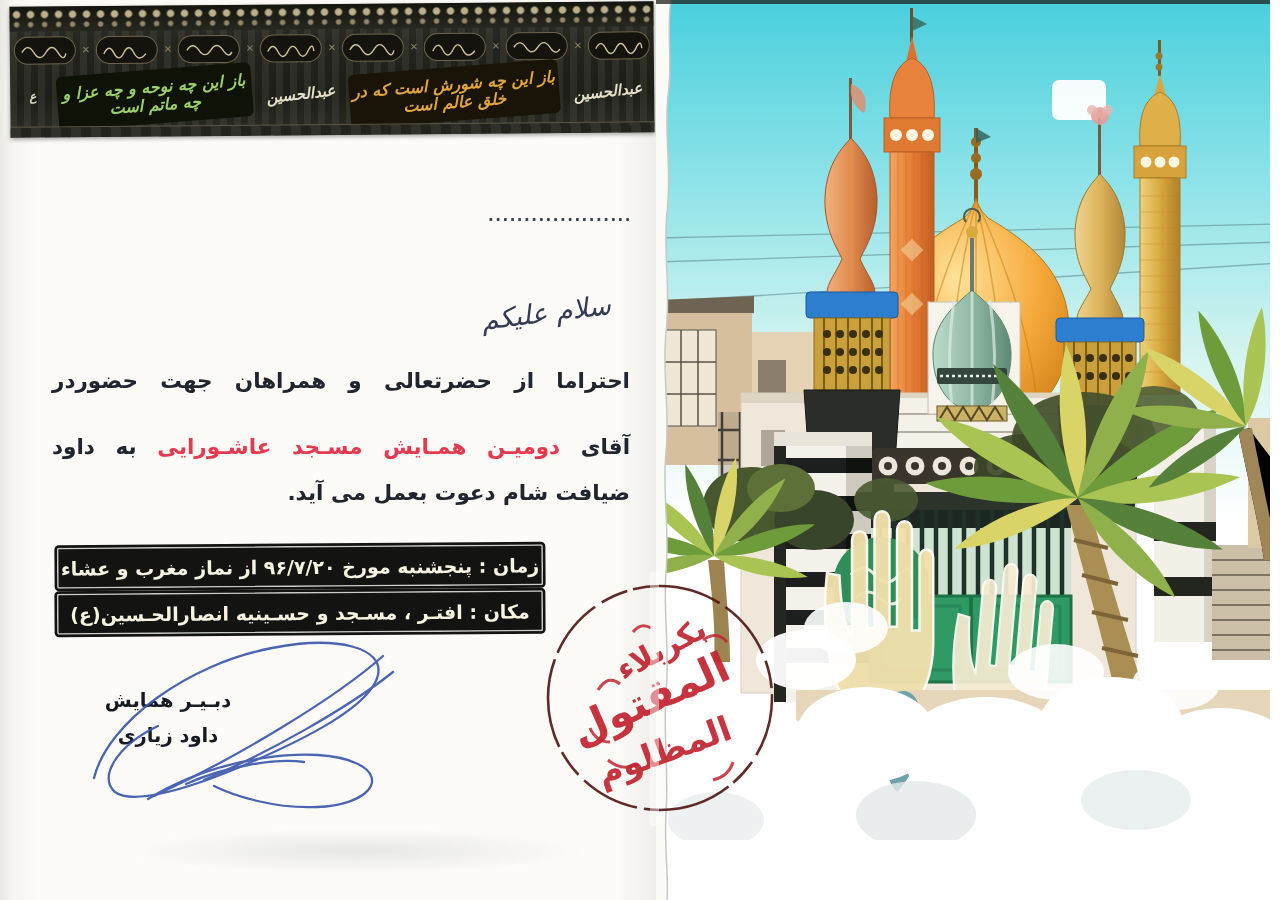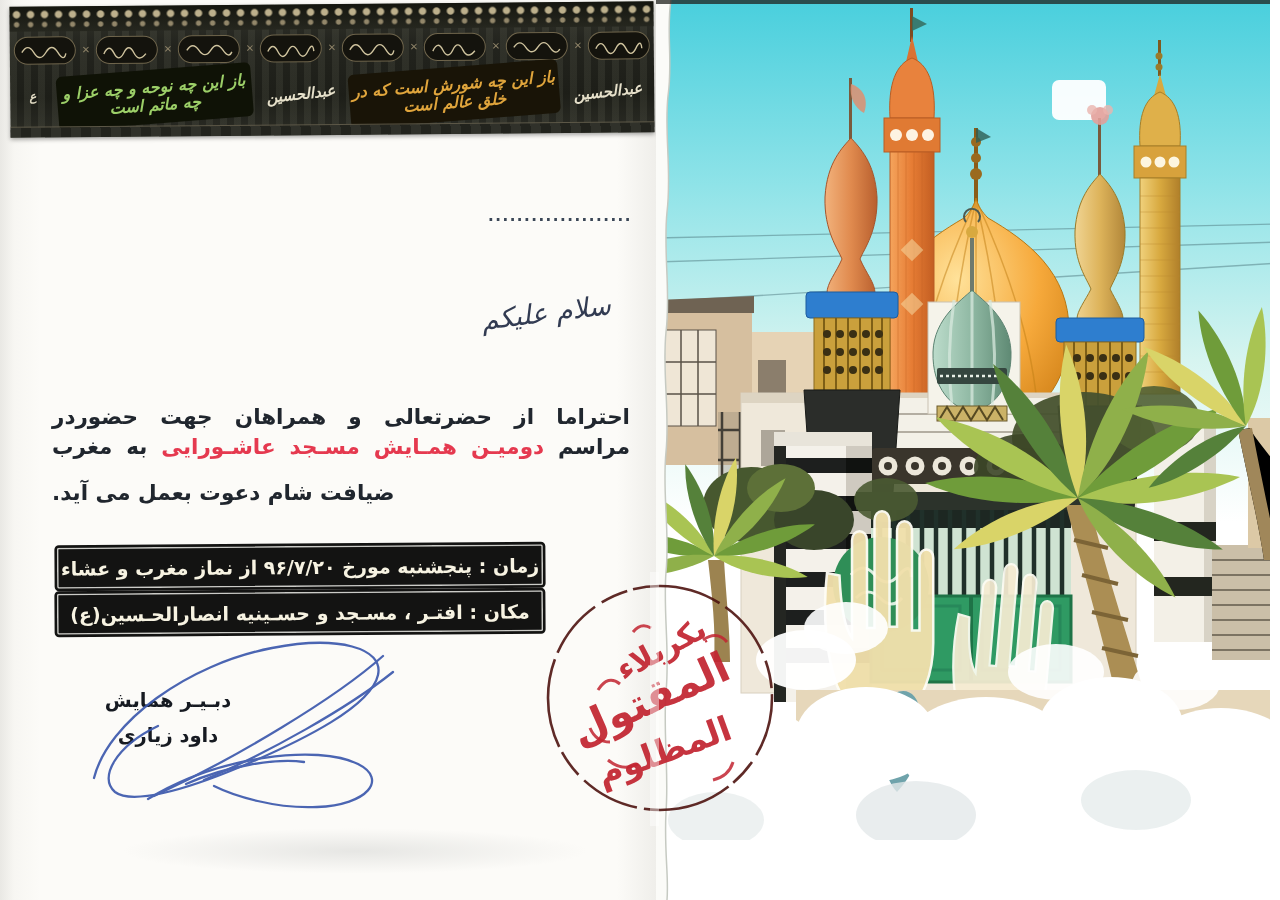--- a/index.html
+++ b/index.html
@@ -39,23 +39,23 @@
                border-radius:6px;transform:rotate(-4deg);}
   .calli.stub{width:40px;color:#ddd7c0;font-size:12px;font-style:italic;}
   .banner-bottom{position:absolute;left:0;bottom:0;width:100%;height:11px;border-top:1px solid #5c5747;
                  background:repeating-linear-gradient(90deg,#30312a 0 10px,#22231d 10px 20px);}
   
   .txt{position:absolute;direction:rtl;color:#20262e;font-weight:bold;}
   .greet{top:207px;right:24px;width:610px;font-size:21px;display:flex;align-items:baseline;}
   .dots{letter-spacing:1.5px;font-size:15px;color:#3a4656;font-weight:bold;}
   .salam{top:297px;left:446px;width:200px;font-size:27px;font-style:italic;font-weight:normal;
          color:#323b52;transform:rotate(-7deg);text-align:center;}
-  .body1{top:404px;right:26px;width:578px;font-size:21.5px;text-align:justify;text-align-last:justify;}
+  .body1{top:368px;right:26px;width:578px;font-size:21.5px;text-align:justify;text-align-last:justify;}
   .body2{top:434px;right:26px;width:578px;font-size:21.5px;text-align:justify;text-align-last:justify;}
-  .body3{top:480px;right:26px;width:578px;font-size:21.5px;text-align:left;}
+  .body3{top:480px;right:26px;width:578px;font-size:21.5px;text-align:right;}
   .red{color:#e5394f;}
   .bar{position:absolute;left:57px;width:486px;height:41px;background:#131312;border-radius:2px;
        box-shadow:inset 0 0 0 1.5px rgba(250,250,245,.8),0 0 0 2.5px #131312;
        display:flex;align-items:center;justify-content:center;direction:rtl;
        color:#f7f3e2;font-weight:bold;font-size:19px;}
   .bar-time{top:546px;transform:rotate(-.4deg);}
   .bar-loc{top:592px;transform:rotate(-.4deg);}
   .secretary{top:690px;left:78px;width:180px;text-align:center;font-size:19.5px;color:#161a21;
              line-height:1.1;}
   .secretary .nm{margin-top:14px;}
@@ -133,21 +133,21 @@
     </div>
 
     <div class="txt greet">
       <span class="dots">....................</span>
     </div>
 
     <div class="txt salam">سلام علیکم</div>
 
     <div class="txt body1">احتراما از حضرتعالی و همراهان  جهت حضوردر</div>
     <div class="txt body2">
-      <span>مراسم </span><span class="red">دومیـن همـایش مسـجد عاشـورایی</span><span> به مغرب</span>
+      <span>آقای </span><span class="red">دومیـن همـایش مسـجد عاشـورایی</span><span> به داود</span>
     </div>
     <div class="txt body3">ضیافت شام دعوت بعمل می آید.</div>
 
     <div class="bar bar-time">زمان : پنجشنبه مورخ ۹۶/۷/۲۰ از نماز مغرب و عشاء</div>
     <div class="bar bar-loc">مکان : افتـر ، مسـجد و حسـینیه انصارالحـسین(ع)</div>
 
     <div class="txt secretary">
       <div>دبـیـر همایش</div>
       <div class="nm">داود زیاری</div>
     </div>

